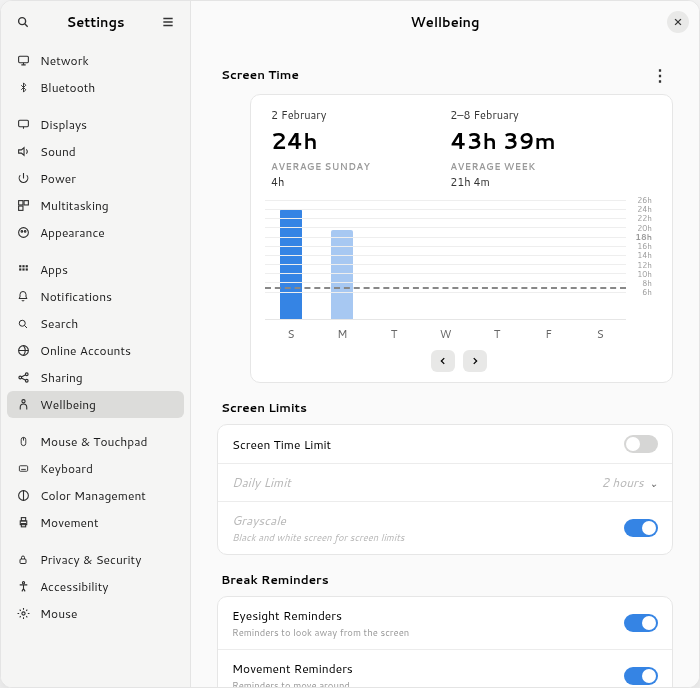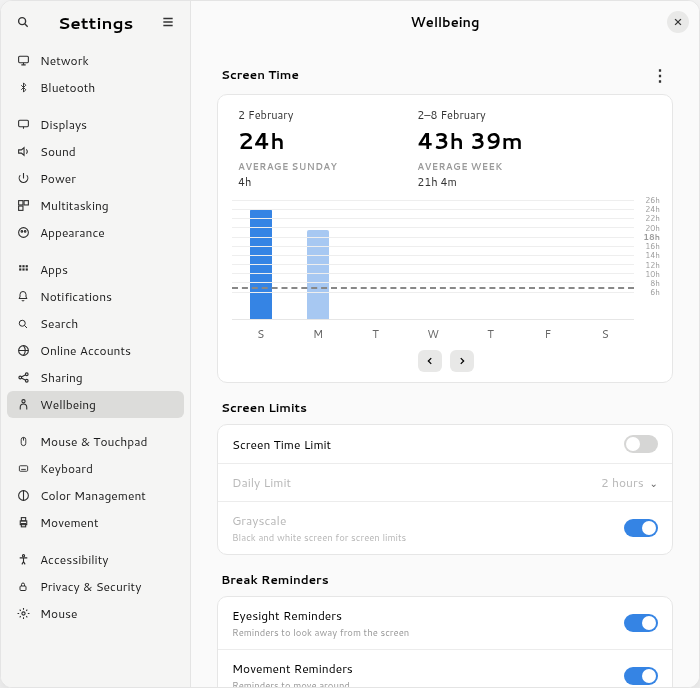--- a/index.html
+++ b/index.html
@@ -1,36 +1,36 @@
 <!DOCTYPE html>
 <html><head>
 <meta charset="utf-8">
 <style>
   * { box-sizing: border-box; }
   html,body { margin:0; padding:0; font-family: -apple-system, "Segoe UI", Cantarell, sans-serif; background:#f5f5f5; }
   .window { width:700px; height:688px; margin:0 auto; background:#fff; border:1px solid #e4e4e4; border-radius:12px; display:flex; overflow:hidden; position:relative; box-shadow:0 8px 24px rgba(0,0,0,0.12);}
   
   .sidebar { width:190px; background:#f5f5f4; border-right:1px solid #e4e4e4; display:flex; flex-direction:column; }
   .sb-header { height:42px; display:flex; align-items:center; padding:0 10px; }
-  .sb-header .title { flex:1; text-align:center; font-weight:700; font-size:17px; }
+  .sb-header .title { flex:1; text-align:center; font-weight:700; font-size:13px; }
   .iconbtn { width:24px; height:24px; display:flex; align-items:center; justify-content:center; color:#333; cursor:pointer; border-radius:4px;}
   .sb-body { flex:1; overflow:auto; padding:4px 6px 12px 6px; }
   .group-sep { height:10px; }
   .nav-item { display:flex; align-items:center; gap:9px; padding:5px 8px; border-radius:6px; font-size:12px; color:#1c1c1c; cursor:pointer;}
   .nav-item.active { background:#dcdcda; }
   .nav-item .ic { width:16px; display:flex; justify-content:center; color:#2c2c2c; font-size:12px;}
   
   .main { flex:1; display:flex; flex-direction:column; background:#fafafa; min-width:0;}
   .mh { height:42px; display:flex; align-items:center; justify-content:center; position:relative;}
   .mh .title { font-weight:700; font-size:13px; }
   .mh .close { position:absolute; right:10px; top:10px; width:22px; height:22px; border-radius:11px; background:#e9e9e8; display:flex; align-items:center; justify-content:center; font-size:11px; cursor:pointer; color:#333;}
   .content { flex:1; overflow:auto; padding:4px 26px 20px 26px;}
   .section-title { font-size:12px; font-weight:700; margin:16px 4px 8px 4px; display:flex; align-items:center; justify-content:space-between;}
   .card { background:#fff; border:1px solid #e6e6e6; border-radius:10px; }
-  .chart-card { padding:12px 12px 10px 14px; }
+  .chart-card { padding:12px 20px 10px 14px;margin-left:33px; }
   .stats { display:flex; gap:80px; margin-left:6px; margin-bottom:10px;}
   .stat .date { font-size:11px; color:#333; }
   .stat .big { font-size:22px; font-weight:800; margin-top:2px;}
   .stat .sub { font-size:9px; color:#9a9a9a; letter-spacing:0.4px; margin-top:4px;font-weight:bold;}
   .stat .small { font-size:11px; color:#333; margin-top:1px;}
   .chart { position:relative; height:120px; display:flex; }
   .plot { flex:1; position:relative; border-bottom:1px solid #e6e6e6; }
   .gridline { position:absolute; left:0; right:0; border-top:1px solid #eee; }
   .goal { position:absolute; left:0; right:0; border-top:2px dashed #888; }
   .bars { position:absolute; left:0; right:0; bottom:0; top:0; display:flex; }
@@ -41,21 +41,21 @@
   .xaxis { display:flex; margin-top:6px;}
   .xaxis .xl { flex:1; text-align:center; font-size:11px; color:#666;}
   .nav-arrows { display:flex; justify-content:center; gap:8px; margin-top:8px;}
   .arrbtn { width:24px; height:22px; border-radius:6px; background:#e8e8e7; display:flex; align-items:center; justify-content:center; cursor:pointer; font-size:12px;}
   .row { display:flex; align-items:center; padding:10px 14px; border-top:1px solid #ececec; }
   .card .row:first-child { border-top:none;}
   .row .label { font-size:12px; }
   .row .sublabel { font-size:9.5px; color:#9a9a9a; margin-top:2px;}
   .row .left { flex:1; min-width:0;}
   .row .right { display:flex; align-items:center; gap:6px; font-size:12px; color:#333;}
-  .disabled .label, .disabled .right, .disabled .sublabel { color:#b8b8b8;}
+  .disabled .label, .disabled .right, .disabled .sublabel { color:#b8b8b8;font-style:italic;}
   .switch { width:34px; height:18px; border-radius:9px; background:#d6d6d5; position:relative; cursor:pointer;}
   .switch .knob { width:14px; height:14px; border-radius:7px; background:#fff; position:absolute; top:2px; left:2px; transition:left .1s;}
   .switch.on { background:#3584e4; }
   .switch.on .knob { left:18px;}
   .more-icon { width:18px; text-align:center; font-size:16px; cursor:pointer; color:#333;}
   .chev { font-size:10px; color:#666;}
   svg { display:block; }
 </style>
 </head>
 <body>
@@ -242,35 +242,35 @@
               <rect x="6" y="9" width="12" height="7"></rect>
               <rect x="8" y="3" width="8" height="6"></rect>
               <rect x="8" y="14" width="8" height="6"></rect>
             </svg>
           </span>
           <span>Movement</span>
         </div>
         <div class="group-sep"></div>
         <div class="nav-item">
           <span class="ic">
-            <svg width="13" height="13" viewBox="0 0 24 24" fill="none" stroke="currentColor" stroke-width="2">
-              <circle cx="12" cy="5" r="2"></circle>
-              <path d="M5 9h14M12 9v7M9 21l3-5 3 5"></path>
-            </svg>
-          </span>
-          <span>Accessibility</span>
-        </div>
-        <div class="nav-item">
-          <span class="ic">
             <svg width="12" height="13" viewBox="0 0 24 24" fill="none" stroke="currentColor" stroke-width="2">
               <rect x="6" y="11" width="12" height="9" rx="2"></rect>
               <path d="M9 11V8a3 3 0 016 0v3"></path>
             </svg>
           </span>
           <span>Privacy &amp; Security</span>
+        </div>
+        <div class="nav-item">
+          <span class="ic">
+            <svg width="13" height="13" viewBox="0 0 24 24" fill="none" stroke="currentColor" stroke-width="2">
+              <circle cx="12" cy="5" r="2"></circle>
+              <path d="M5 9h14M12 9v7M9 21l3-5 3 5"></path>
+            </svg>
+          </span>
+          <span>Accessibility</span>
         </div>
         <div class="nav-item">
           <span class="ic">
             <svg width="13" height="13" viewBox="0 0 24 24" fill="none" stroke="currentColor" stroke-width="2">
               <circle cx="12" cy="12" r="3"></circle>
               <path d="M12 2v3M12 19v3M4 12H1M23 12h-3M5 5l2 2M17 17l2 2M19 5l-2 2M7 17l-2 2"></path>
             </svg>
           </span>
           <span>Mouse</span>
         </div>

